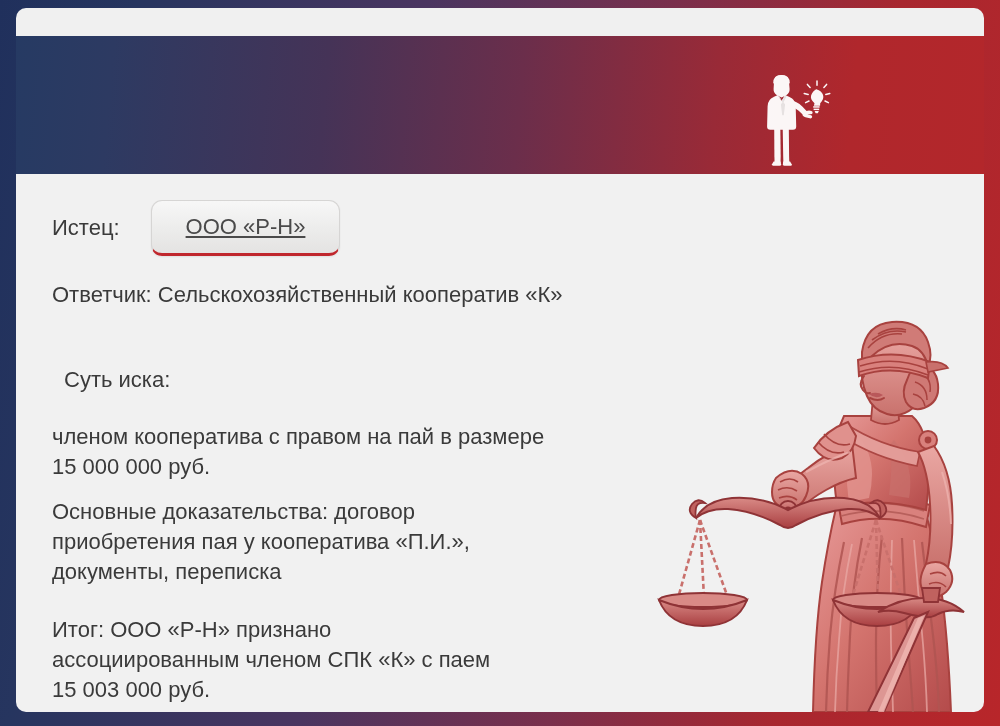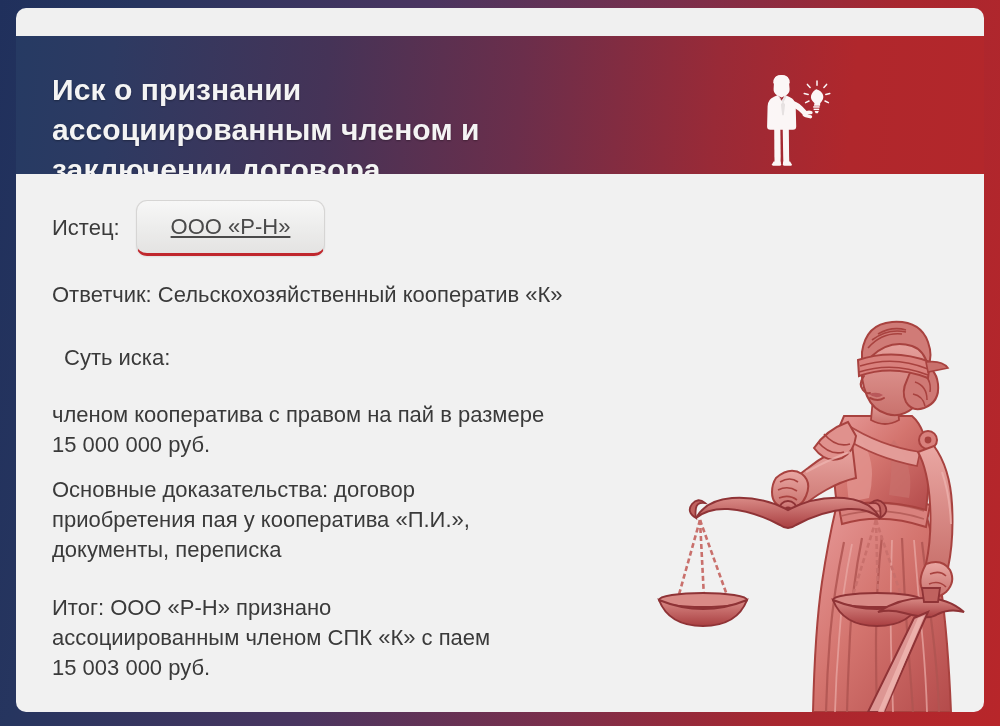--- a/index.html
+++ b/index.html
@@ -99,25 +99,26 @@
     width: 660px;
     z-index: 3;
   }
 
   .line {
     display: flex;
     align-items: center;
     font-size: 22px;
     color: #3a3a3a;
     line-height: 1.38;
+    gap: 15px;
   }
   .line-label { white-space: nowrap; }
 
   .row-plaintiff { margin-bottom: 24px; height: 56px; }
-  .row-defendant { margin-bottom: 20px; align-items: flex-end; }
+  .row-defendant { margin-bottom: 42px; align-items: flex-end; }
   .row-claim { margin-bottom: 2px; height: 56px; flex-wrap: nowrap; margin-left: 12px; }
 
   
   .badge {
     display: inline-flex;
     align-items: center;
     justify-content: center;
     margin: 0 14px;
     padding: 11px 34px;
     font-size: 22px;
@@ -159,23 +160,20 @@
 <body>
 
 <div id="page">
 
   <div class="top-sliver"></div>
 
   <div class="frame-inner">
 
     <div class="header-band">
 
-      <div class="header-title">Иск о признании
-ассоциированным членом и
-заключении договора</div>
 
       <svg class="header-icon" viewBox="0 0 74 100">
         <g fill="#ffffff">
 
           <path d="M12 12 q0-7 7.5-7 q7 0 7.5 7 l0.6 7 q0.2 4-3.4 6.2 l-4.6 2.4 l-4.6-2.4 q-3.6-2.2-3.4-6.2 z"></path>
 
           <path d="M11.2 13.2 q0-8.2 8.3-8.2 q8.3 0 8.3 8.2 l-1.6 0.5 q-0.4-4.4-6.7-4.4 q-6.3 0-6.7 4.4 z"></path>
 
           <path d="M11.5 27 l4.4-2 l3.6 6 l3.6-6 l4.4 2 q6 2.4 6.2 9.2 l0.5 20 q0.1 3.4-3.2 3.6 l-22.7 0 q-3.3-0.2-3.2-3.6 l0.5-20 q0.2-6.8 6.1-9.2 z"></path>
 

